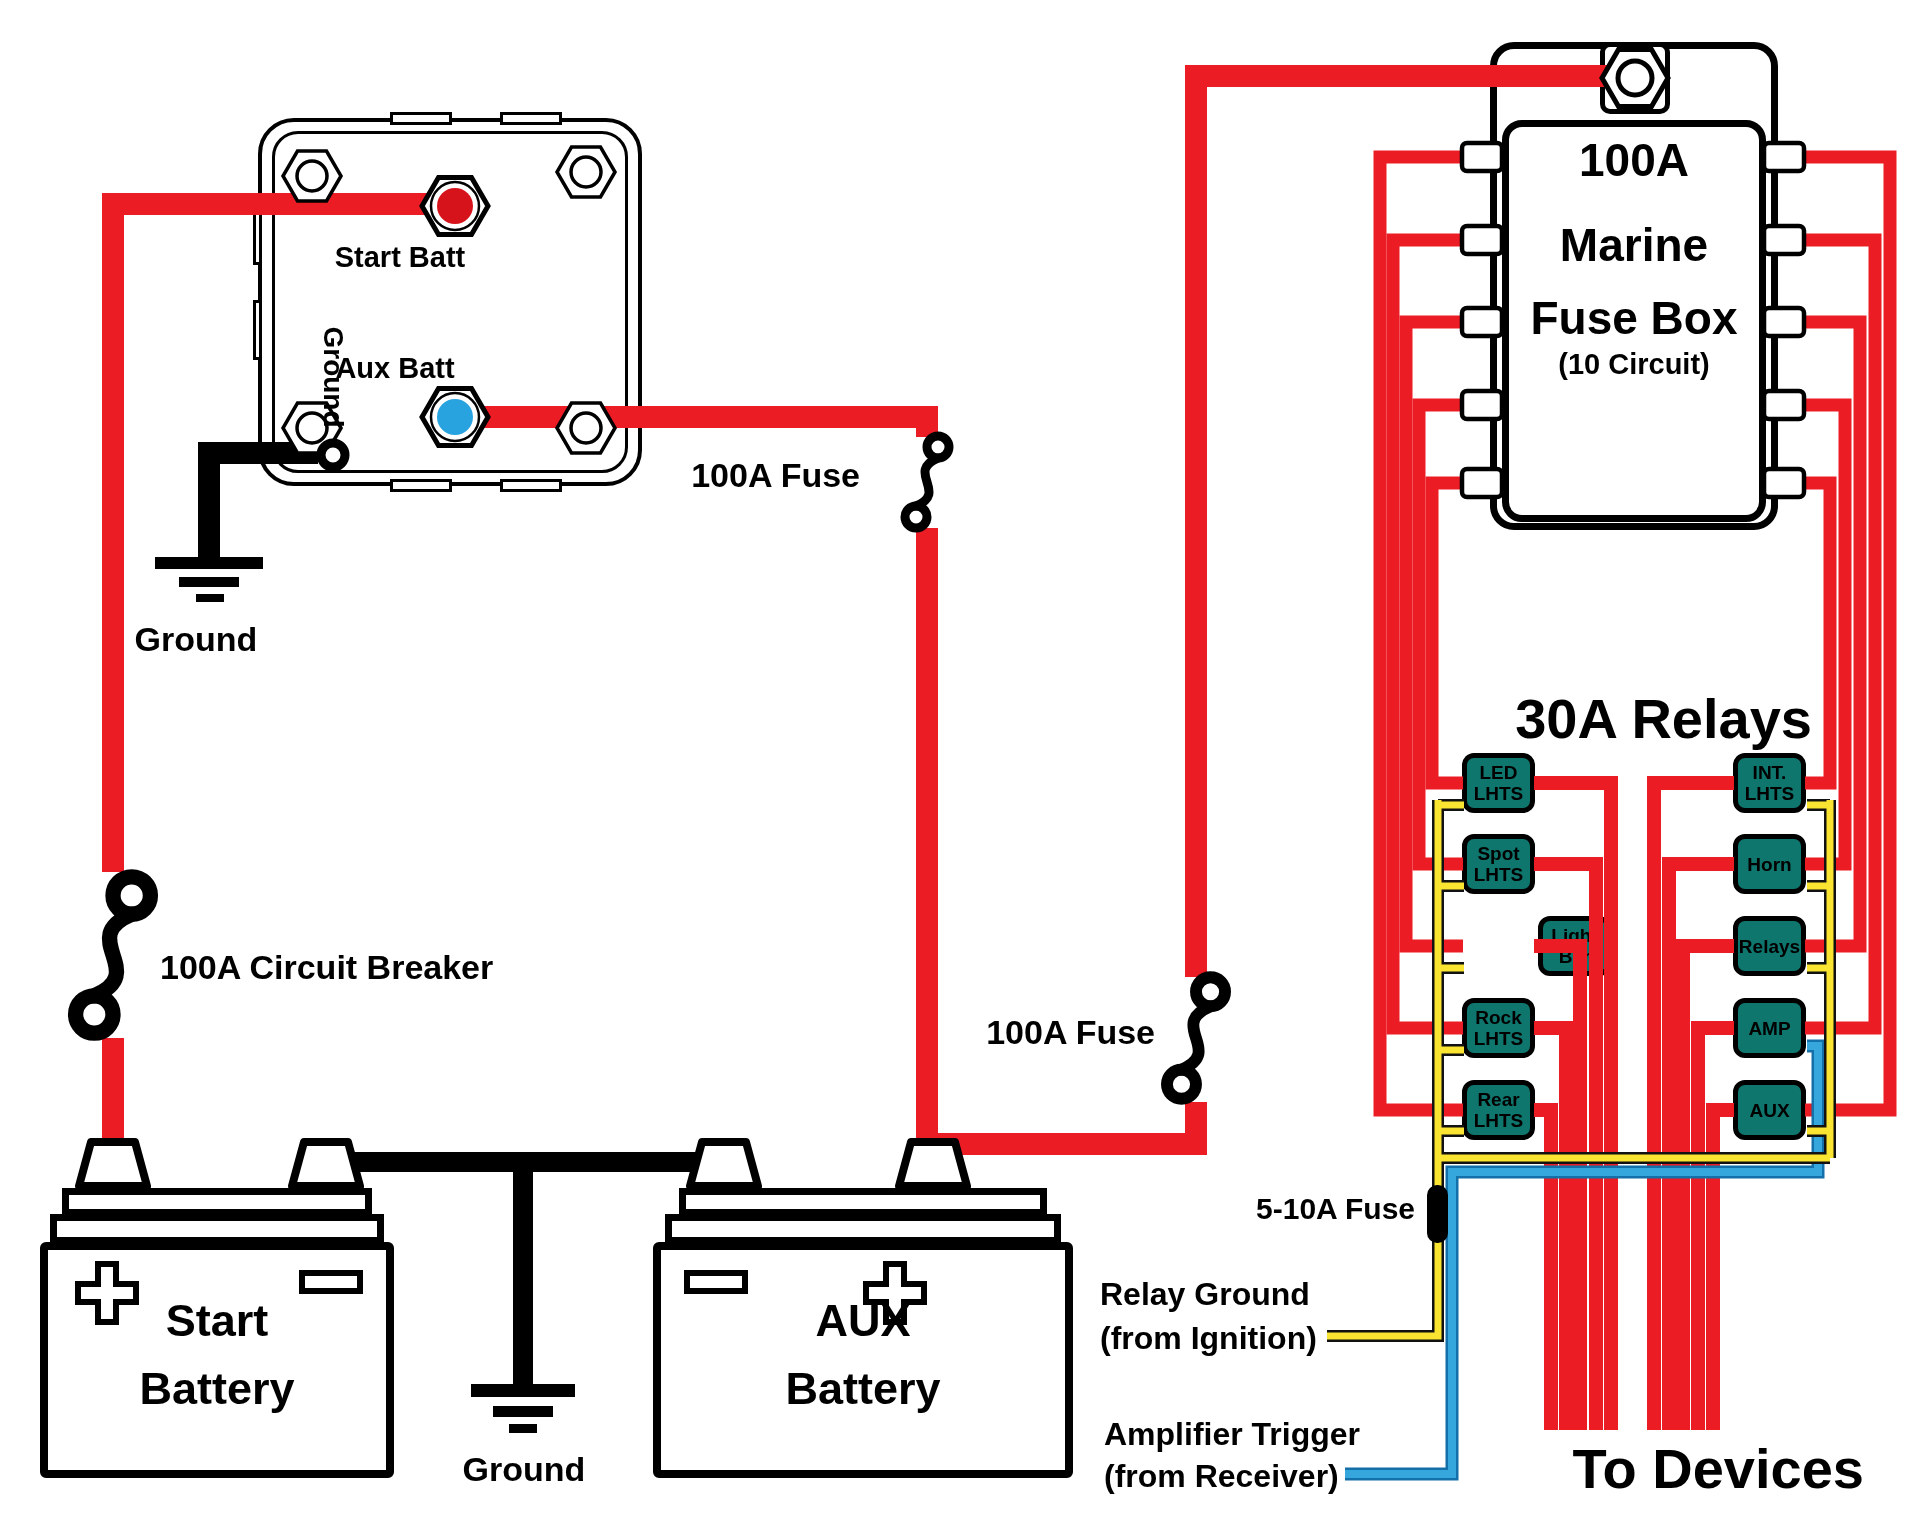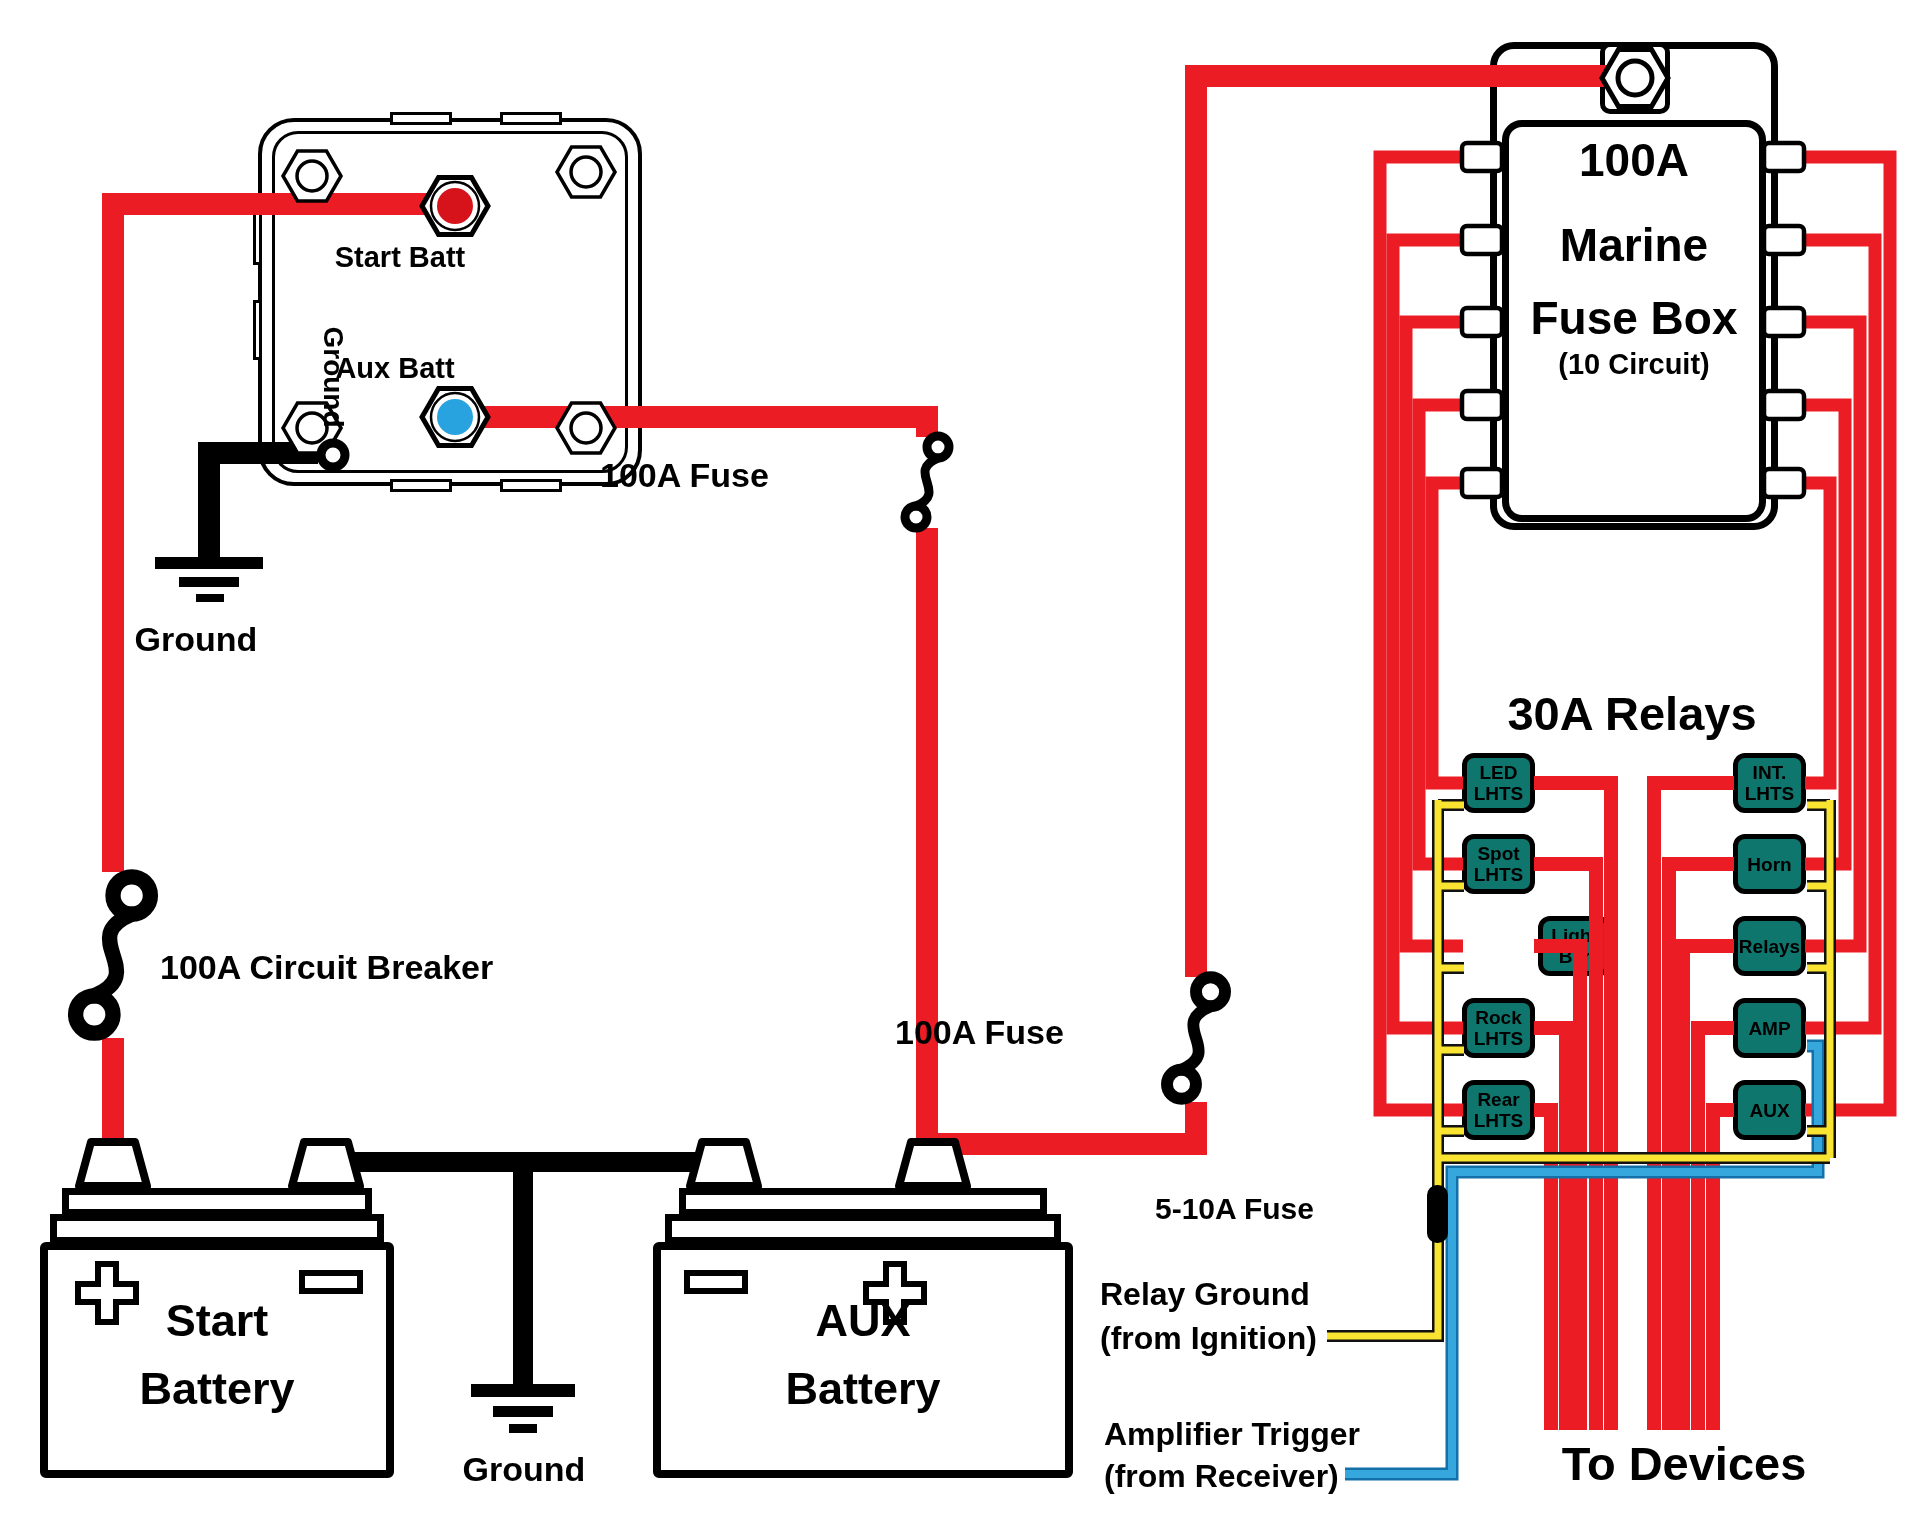--- a/index.html
+++ b/index.html
@@ -2,40 +2,40 @@
 <html><head>
 <meta charset="utf-8">
 <style>
   html,body{margin:0;padding:0;background:#fff;}
   .canvas{position:relative;width:1920px;height:1536px;background:#fff;overflow:hidden;
           font-family:"Liberation Sans",sans-serif;font-weight:bold;color:#000;}
   .layer{position:absolute;left:0;top:0;width:1920px;height:1536px;}
   .box{position:absolute;background:#fff;border:4px solid #000;box-sizing:border-box;}
   .lbl{position:absolute;white-space:nowrap;}
   .ctr{text-align:center;}
-  .rgt{}
+  .rgt{text-align:right;}
   
   .iso-outer{left:258px;top:118px;width:384px;height:368px;border-radius:36px;}
   .iso-inner{left:272px;top:131px;width:356px;height:342px;border-width:3px;border-radius:26px;background:transparent;}
   .iso-tab{width:62px;height:13px;border-width:3px;}
   .iso-tick{width:9px;height:60px;border-width:3px;}
   
   .mfb-outer{left:1490px;top:42px;width:288px;height:488px;border-width:7px;border-radius:24px;}
   .mfb-housing{left:1600px;top:42px;width:70px;height:72px;border-width:5px;border-radius:10px;}
   .mfb-inner{left:1502px;top:120px;width:264px;height:402px;border-width:7px;border-radius:20px;}
   
   .rbox{position:absolute;width:73px;height:60px;background:#0f766e;border:5px solid #000;border-radius:12px;
         box-sizing:border-box;display:flex;flex-direction:column;align-items:center;justify-content:center;
         font-size:19px;line-height:21px;font-weight:bold;}
   
   .bat-main{border-width:8px;border-radius:6px;height:236px;top:1242px;}
   .bat-lid1{border-width:7px;height:30px;top:1214px;}
   .bat-lid2{border-width:7px;height:28px;top:1188px;}
   .bat-name{font-size:45px;}
-  .t42{font-size:42px;} .t47{font-size:47px;} .t46{font-size:46px;}
+  .t42{font-size:42px;} .t47{font-size:56px;text-align:right;} .t46{font-size:46px;}
   .t34{font-size:34px;} .t32{font-size:32px;line-height:44px;} .t30{font-size:30px;}
   .t29{font-size:29px;}
   .vtext{transform:translate(-50%,-50%) rotate(90deg);font-size:28px;}
 </style>
 </head>
 <body>
 
 <div class="canvas">
 
   <div class="box iso-outer"></div>

